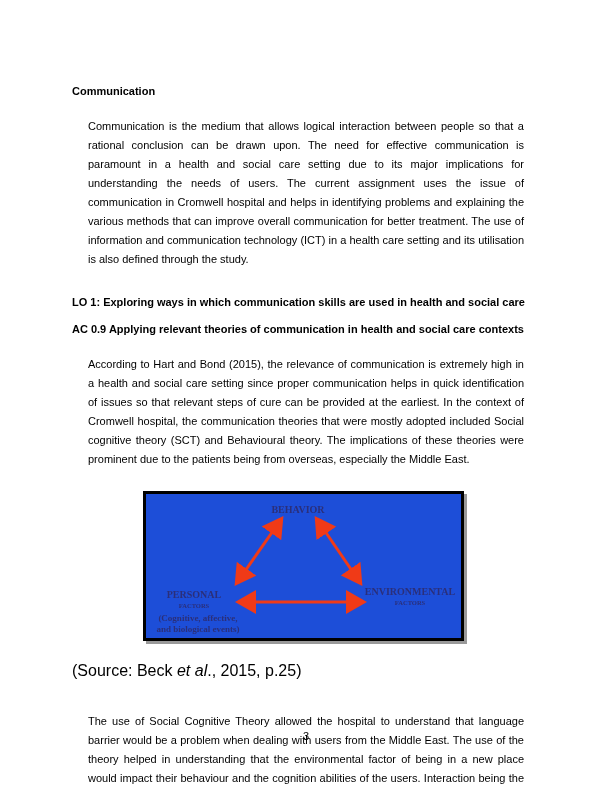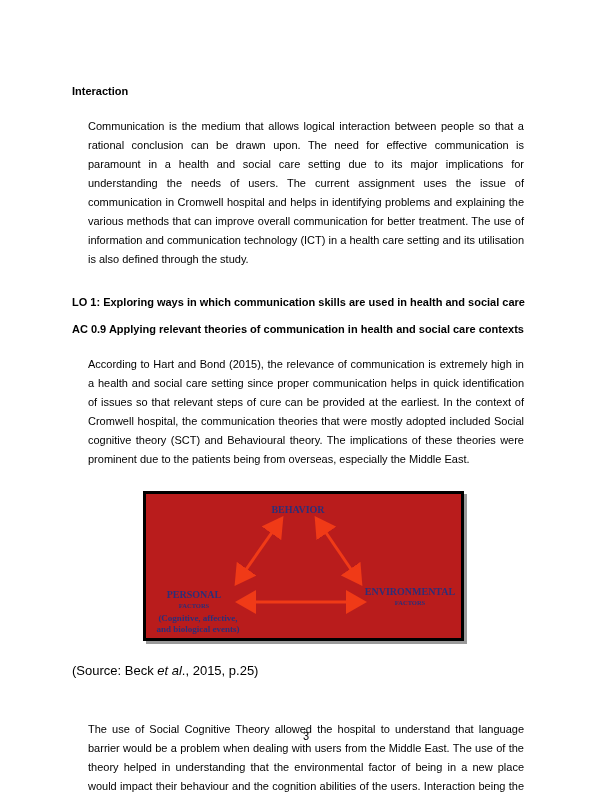--- a/index.html
+++ b/index.html
@@ -2,32 +2,32 @@
 <html><head>
 <meta charset="utf-8">
 <style>
   html, body { margin:0; padding:0; background:#ffffff; }
   body { width:612px; height:792px; position:relative; overflow:hidden; font-family:"Liberation Sans", sans-serif; color:#000; }
   .page { position:absolute; left:72px; top:82px; width:468px; }
   .h { font-weight:bold; font-size:11px; line-height:19px; margin:0; }
   .p { font-size:11px; line-height:19px; text-align:justify; margin:16px; }
   .gap { height:8px; }
   .figure-wrap { position:relative; width:468px; height:170px; margin-top:8px; }
-  .figure { position:absolute; left:71px; top:6px; width:315px; height:144px; border:3px solid #000; background:#b91c1c; box-shadow:3px 3px 0 #9a9a9a; }
+  .figure { position:absolute; left:71px; top:6px; width:315px; height:144px; border:3px solid #000; background:#1d4ed8; box-shadow:3px 3px 0 #9a9a9a; }
   .figure svg { position:absolute; left:0; top:0; width:315px; height:144px; }
   .fig-label { font-family:"Liberation Serif", serif; font-weight:bold; fill:#2b2f7a; }
   .caption { font-weight:bold; font-size:11px; line-height:19px; margin:6px 0 0 0; }
-  .source { font-size:13px; line-height:19px; margin:6px 0 16px 0; }
+  .source { font-size:16px; line-height:19px; margin:6px 0 8px 0; }
   .page-number { position:absolute; top:730px; left:0; width:612px; text-align:center; font-size:11px; }
 </style>
 </head>
 <body>
 
 <div class="page">
-  <p class="h">Interaction</p>
+  <p class="h">Communication</p>
   <p class="p">Communication is the medium that allows logical interaction between people so that a rational conclusion can be drawn upon. The need for effective communication is paramount in a health and social care setting due to its major implications for understanding the needs of users. The current assignment uses the issue of communication in Cromwell hospital and helps in identifying problems and explaining the various methods that can improve overall communication for better treatment. The use of information and communication technology (ICT) in a health care setting and its utilisation is also defined through the study.</p>
   <div class="gap"></div>
   <p class="h">LO 1: Exploring ways in which communication skills are used in health and social care</p>
   <div class="gap"></div>
   <p class="h">AC 0.9 Applying relevant theories of communication in health and social care contexts</p>
   <p class="p">According to Hart and Bond (2015), the relevance of communication is extremely high in a health and social care setting since proper communication helps in quick identification of issues so that relevant steps of cure can be provided at the earliest. In the context of Cromwell hospital, the communication theories that were mostly adopted included Social cognitive theory (SCT) and Behavioural theory. The implications of these theories were prominent due to the patients being from overseas, especially the Middle East.</p>
 
   <div class="figure-wrap">
     <div class="figure">
       <svg viewBox="0 0 315 144" xmlns="http://www.w3.org/2000/svg">

